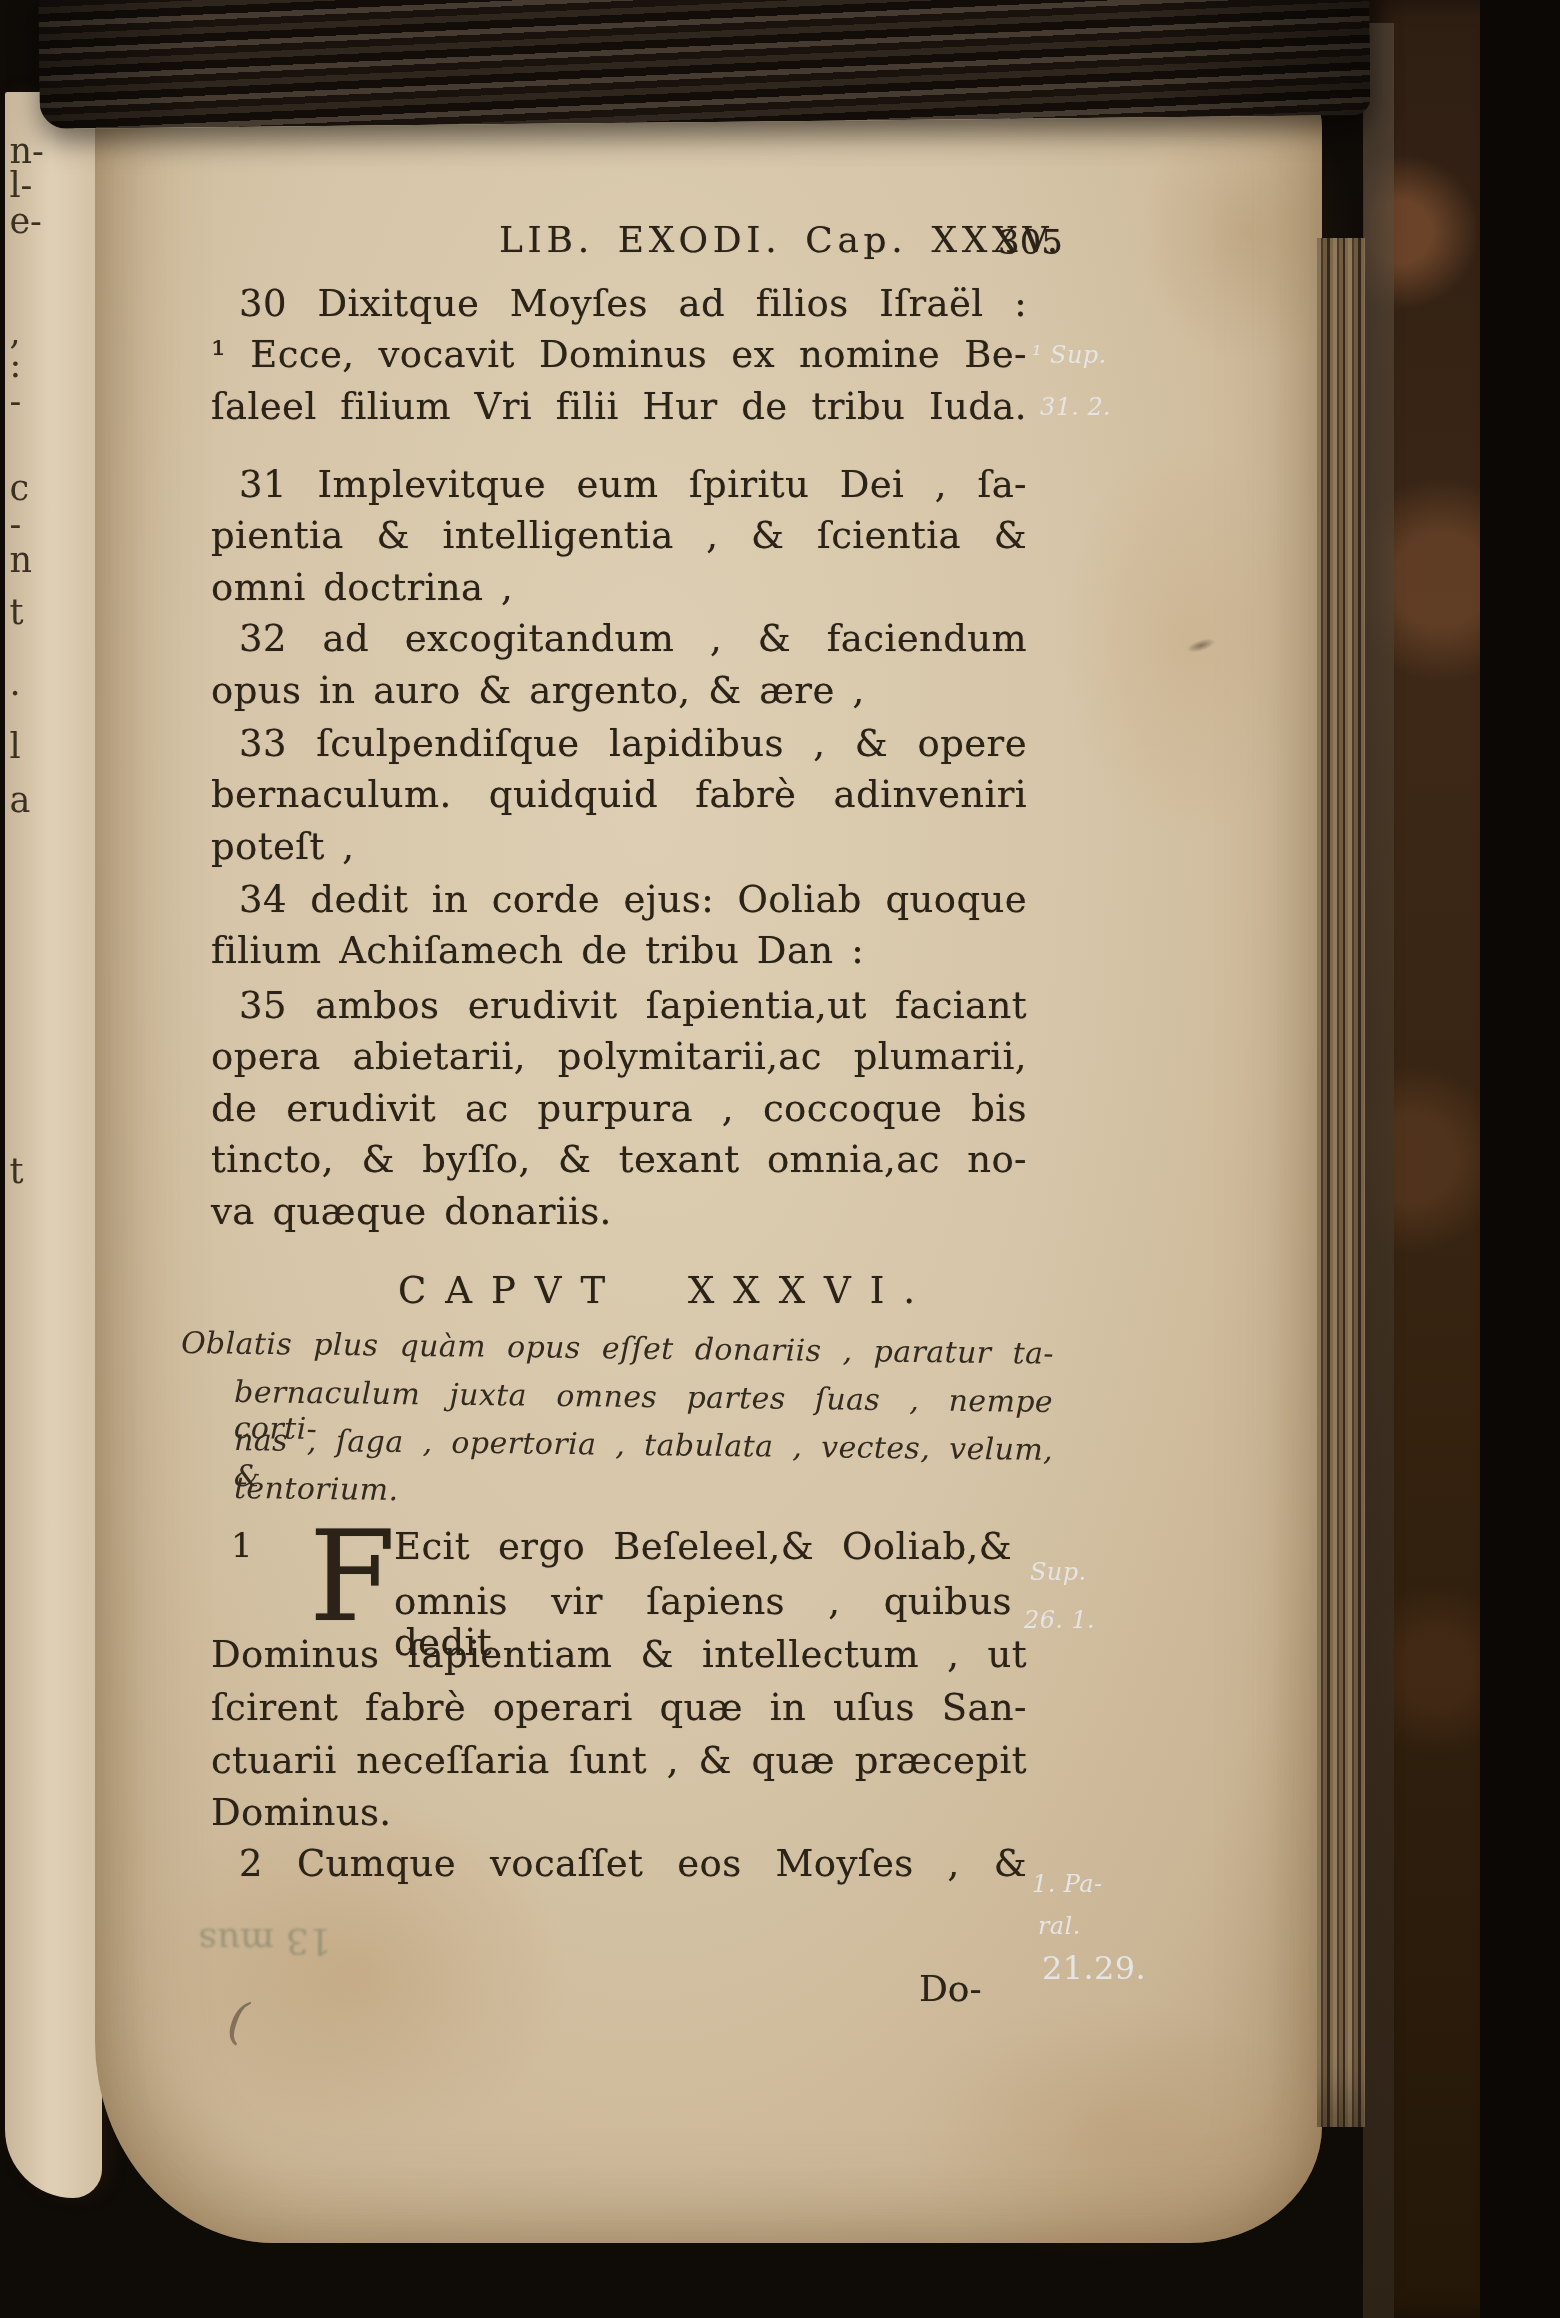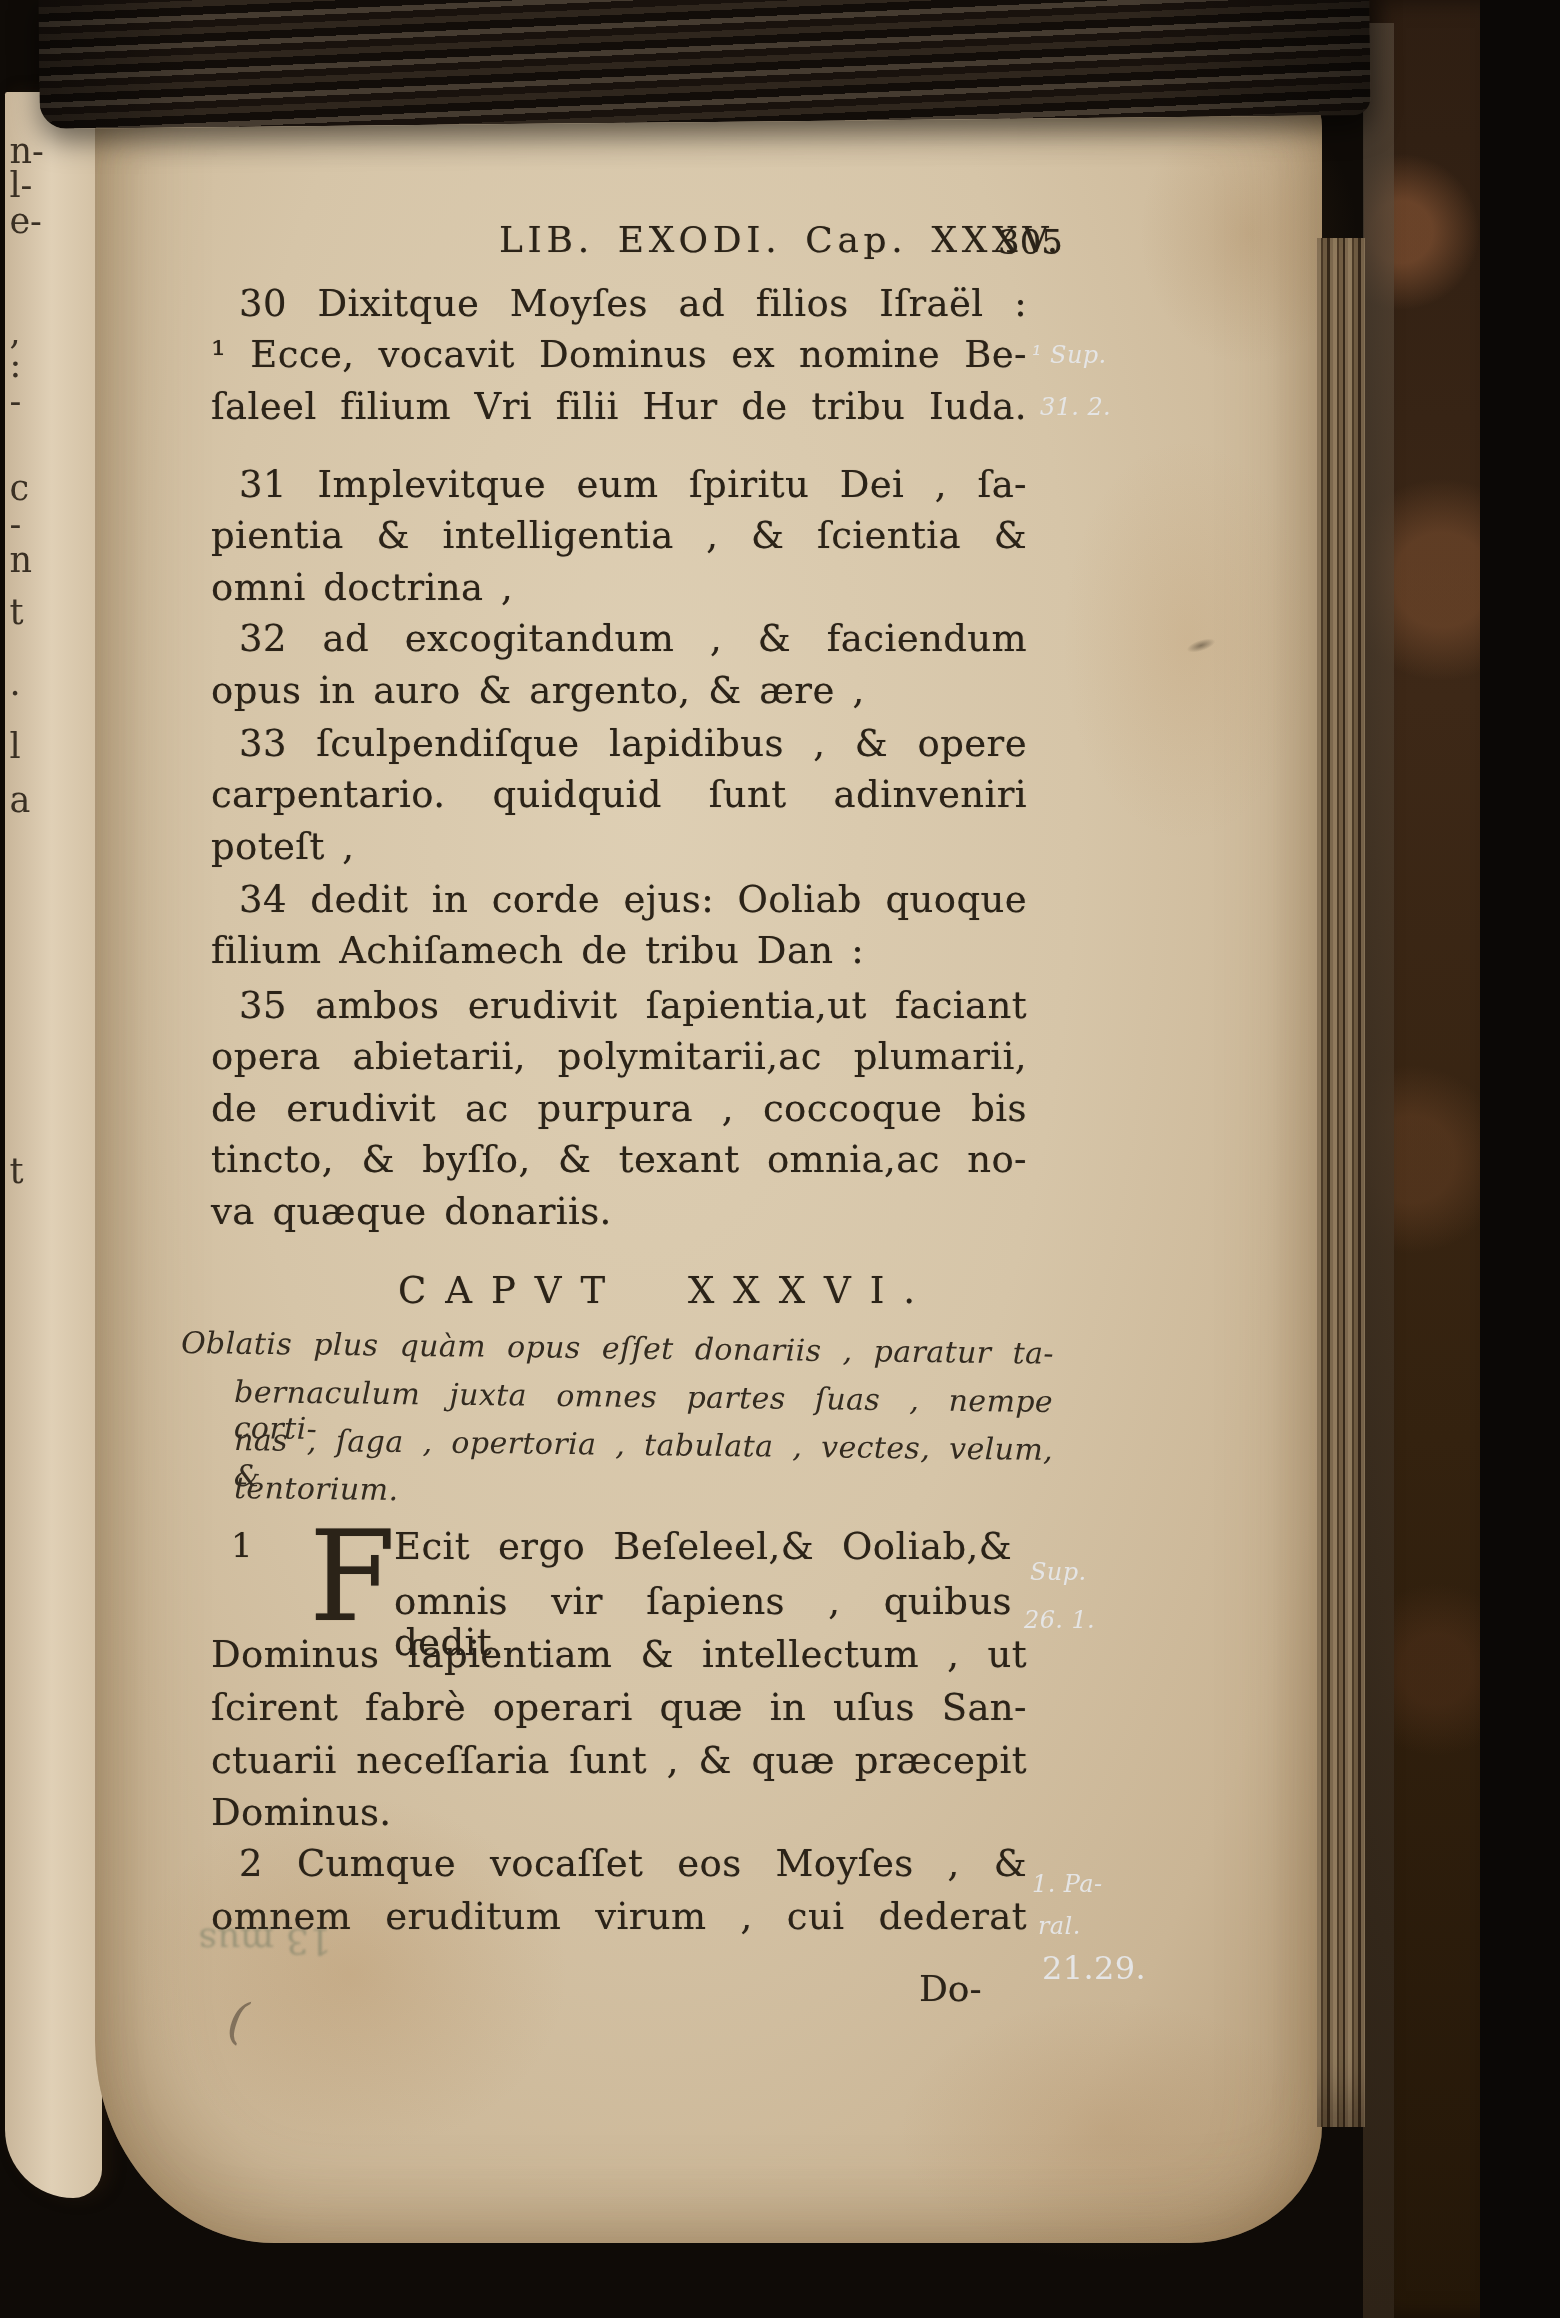--- a/index.html
+++ b/index.html
@@ -134,21 +134,21 @@
 
   <div class="bodyline ink indent full" style="top:283px">30 Dixitque Moyſes ad filios Iſraël :</div>
   <div class="bodyline ink full" style="top:334px">¹ Ecce, vocavit Dominus ex nomine Be-</div>
   <div class="bodyline ink full" style="top:386px">ſaleel filium Vri filii Hur de tribu Iuda.</div>
   <div class="bodyline ink indent full" style="top:464px">31 Implevitque eum ſpiritu Dei , ſa-</div>
   <div class="bodyline ink full" style="top:515px">pientia &amp; intelligentia , &amp; ſcientia &amp;</div>
   <div class="bodyline ink" style="top:567px">omni doctrina ,</div>
   <div class="bodyline ink indent full" style="top:618px">32 ad excogitandum , &amp; faciendum</div>
   <div class="bodyline ink" style="top:670px">opus in auro &amp; argento, &amp; ære ,</div>
   <div class="bodyline ink indent full" style="top:723px">33 ſculpendiſque lapidibus , &amp; opere</div>
-  <div class="bodyline ink full" style="top:774px">carpentario. quidquid ſunt adinveniri</div>
+  <div class="bodyline ink full" style="top:774px">bernaculum. quidquid fabrè adinveniri</div>
   <div class="bodyline ink" style="top:826px">poteſt ,</div>
   <div class="bodyline ink indent full" style="top:879px">34 dedit in corde ejus: Ooliab quoque</div>
   <div class="bodyline ink" style="top:930px">filium Achiſamech de tribu Dan :</div>
   <div class="bodyline ink indent full" style="top:985px">35 ambos erudivit ſapientia,ut faciant</div>
   <div class="bodyline ink full" style="top:1036px">opera abietarii, polymitarii,ac plumarii,</div>
   <div class="bodyline ink full" style="top:1088px">de erudivit ac purpura , coccoque bis</div>
   <div class="bodyline ink full" style="top:1139px">tincto, &amp; byſſo, &amp; texant omnia,ac no-</div>
   <div class="bodyline ink" style="top:1191px">va quæque donariis.</div>
 
   <div class="mnote" style="left:1032px; top:341px">¹ Sup.</div>
@@ -166,21 +166,20 @@
   <div class="v1line ink" style="top:1526px">Ecit ergo Beſeleel,&amp; Ooliab,&amp;</div>
   <div class="bodyline ink full" style="top:1634px">Dominus ſapientiam &amp; intellectum , ut</div>
   <div class="bodyline ink full" style="top:1687px">ſcirent fabrè operari quæ in uſus San-</div>
   <div class="bodyline ink full" style="top:1740px">ctuarii neceſſaria ſunt , &amp; quæ præcepit</div>
   <div class="bodyline ink" style="top:1792px">Dominus.</div>
 
   <div class="mnote" style="left:1030px; top:1558px">Sup.</div>
   <div class="mnote" style="left:1024px; top:1606px">26. 1.</div>
 
   <div class="bodyline ink indent full" style="top:1843px">2 Cumque vocaſſet eos Moyſes , &amp;</div>
-  <div class="bodyline ink full" style="top:1896px">omnem eruditum virum , cui dederat</div>
 
   <div class="mnote" style="left:1032px; top:1870px">1. Pa-</div>
   <div class="mnote" style="left:1038px; top:1912px">ral.</div>
   <div class="mnote" style="left:1042px; top:1949px; font-style:normal; font-size:32px">21.29.</div>
 
   <div class="catchword ink">Do-</div>
 
   <div class="ghost">13 mus</div>
   <div class="penmark">(</div>
   <div class="smudge"></div>

